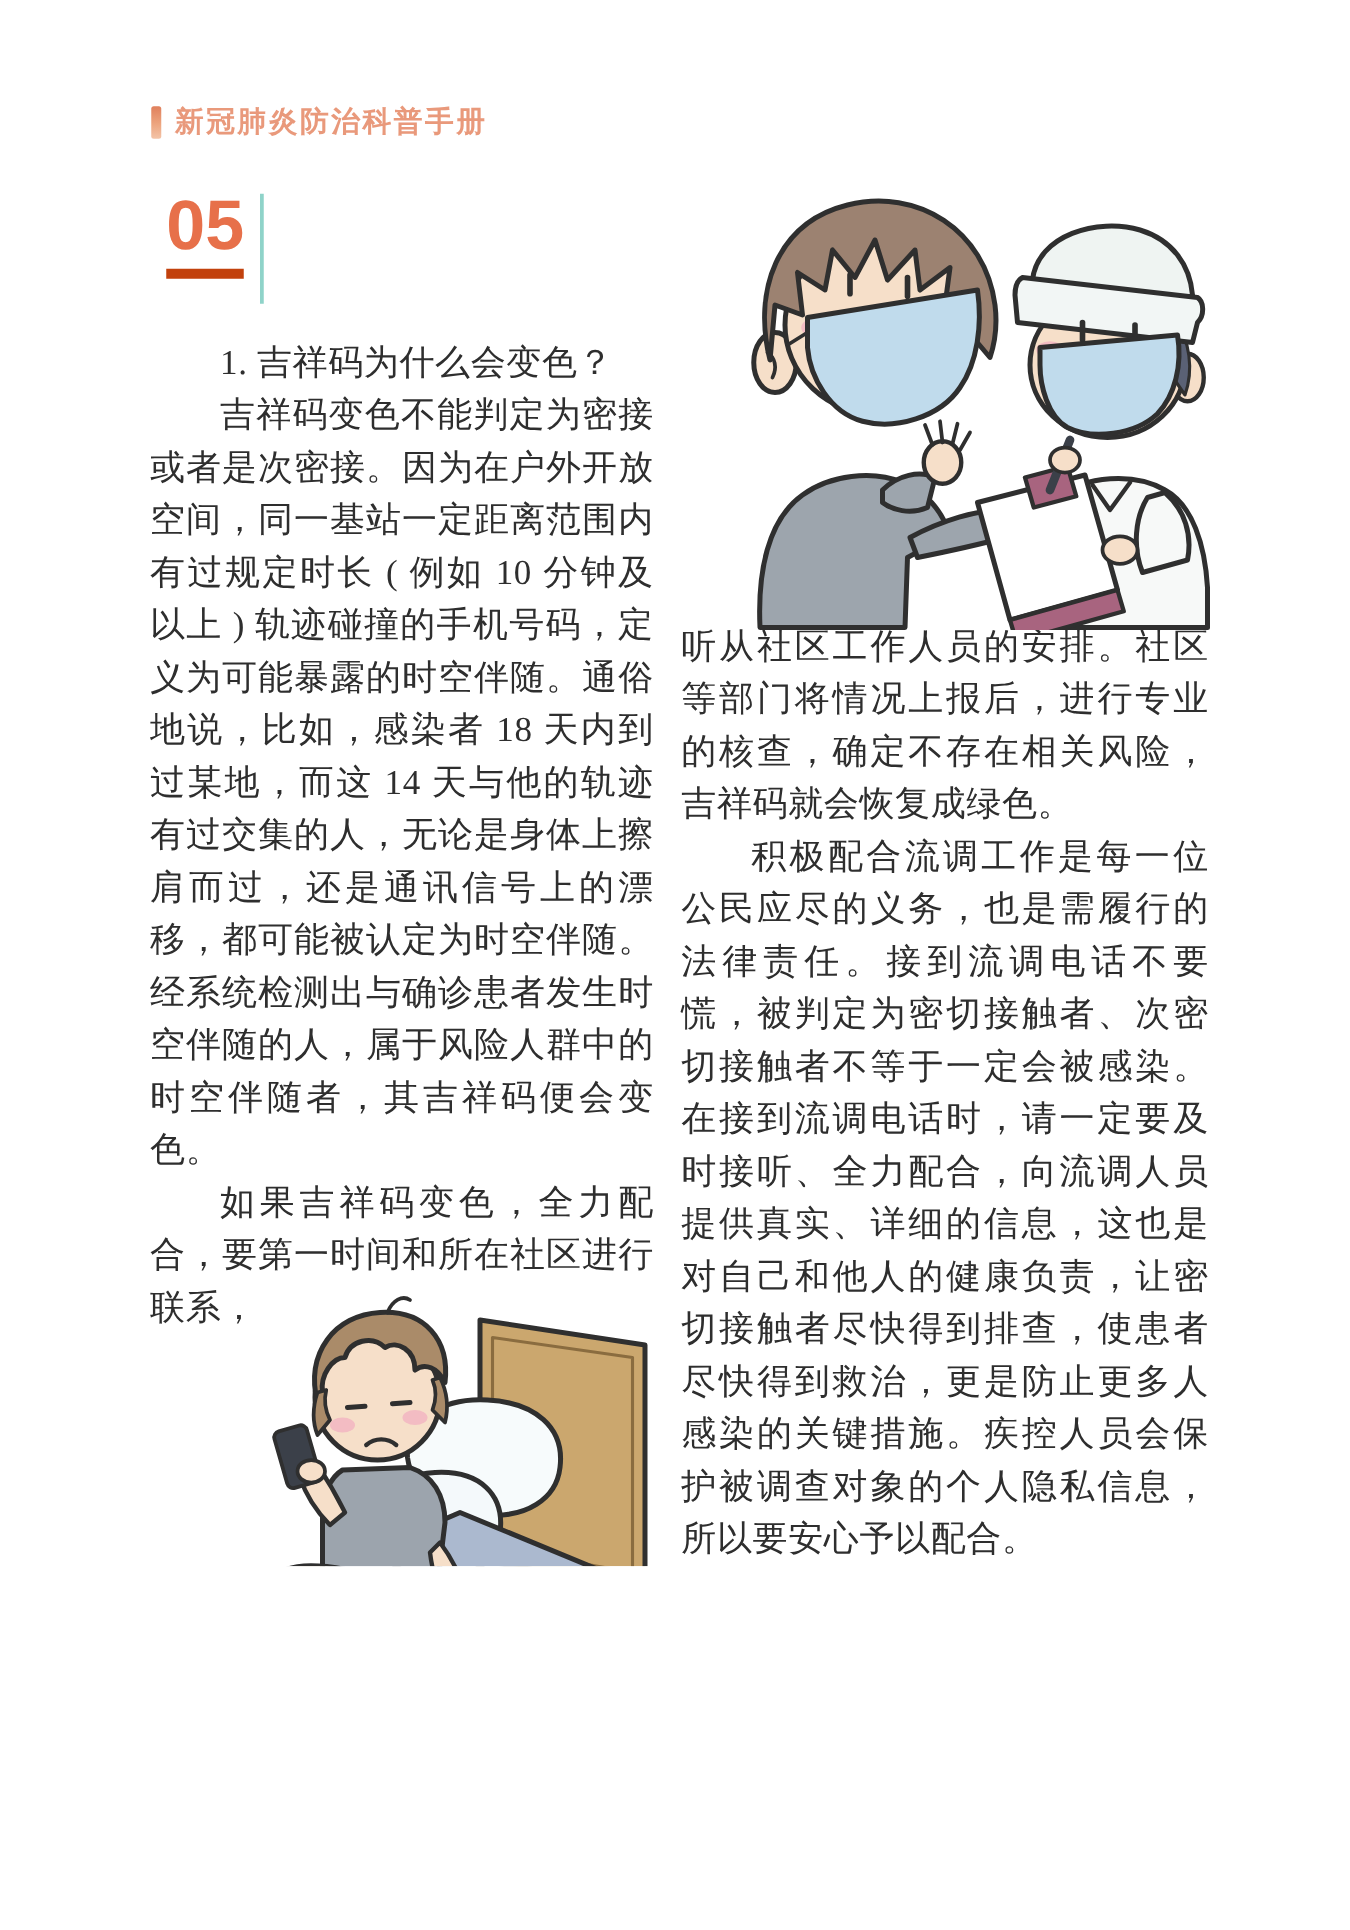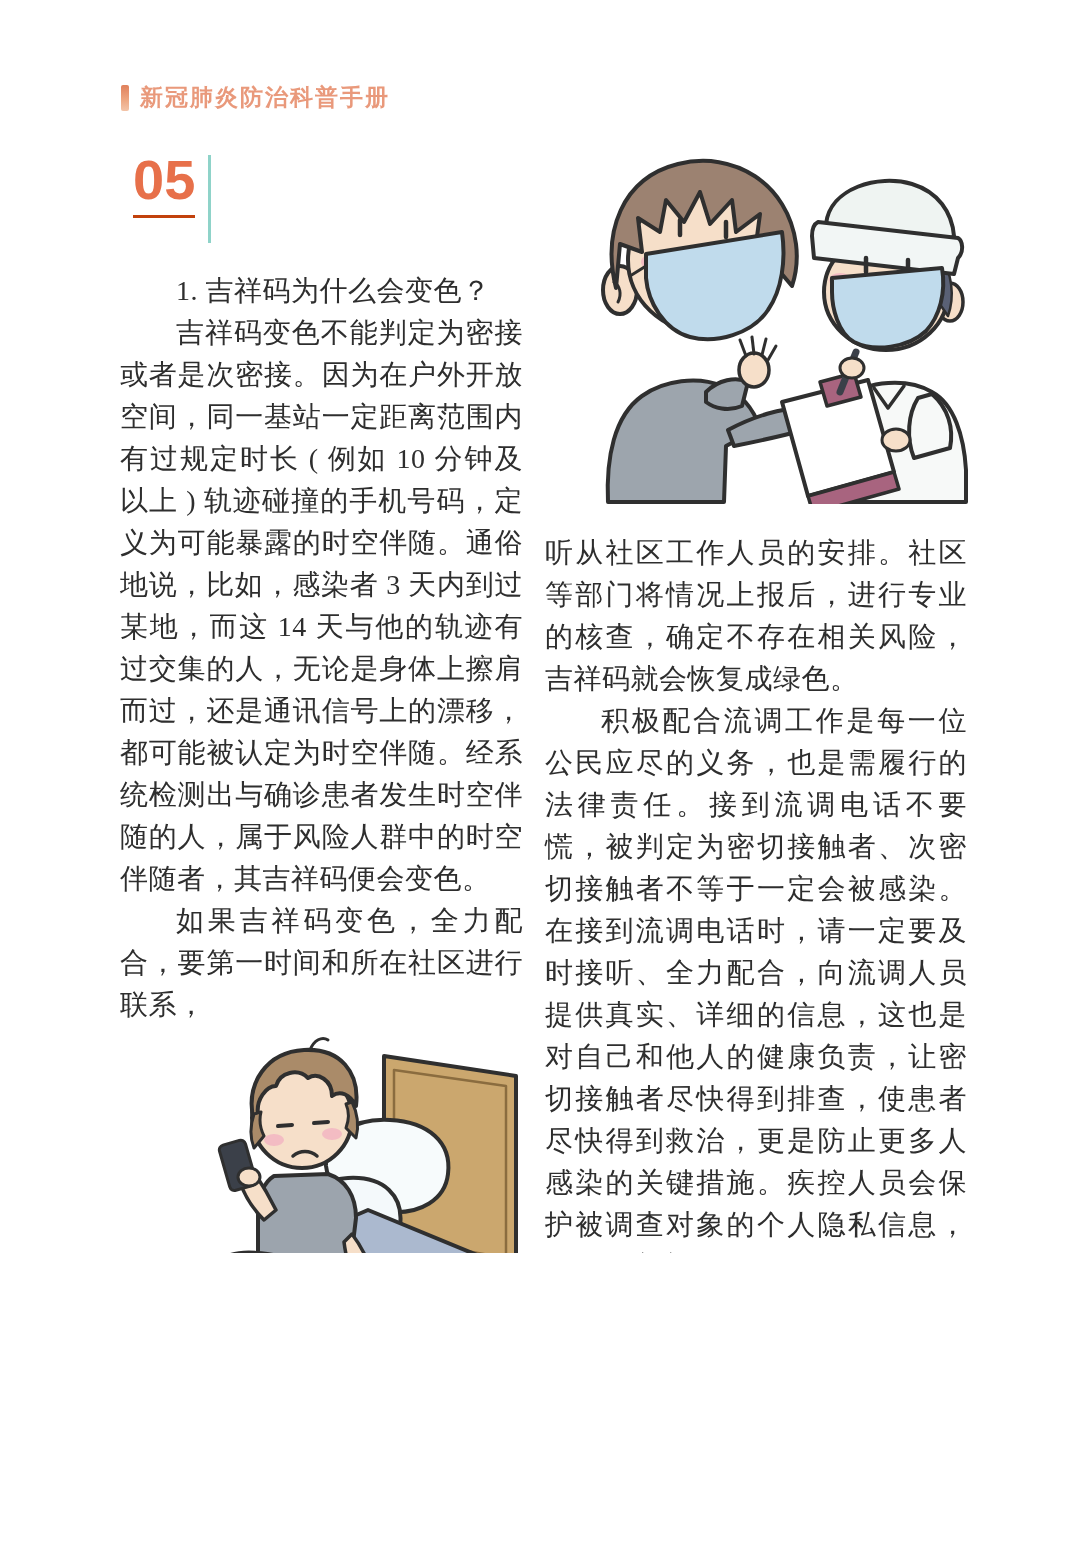--- a/index.html
+++ b/index.html
@@ -12,33 +12,33 @@
   
   .book-header { position:absolute; left:121px; top:82px; display:flex; align-items:center; gap:11px; }
   .header-bar { width:8px; height:26px; border-radius:2px;
     background:linear-gradient(180deg,#e0805c 0%,#eda57f 55%,#f3c4a8 100%); }
   .header-title { font-family:"Liberation Sans","DejaVu Sans",sans-serif;
     font-size:23px; font-weight:bold; color:#e9997b; letter-spacing:2px; }
   
   .section-heading { position:absolute; left:133px; top:152px; display:flex; align-items:flex-start; }
   .section-number { font-family:"Liberation Sans","DejaVu Sans",sans-serif;
     font-size:56px; font-weight:bold; color:#e7704a; line-height:1;
-    display:inline-block; border-bottom:3px solid #c2410c; padding-bottom:7px; }
+    display:inline-block; border-bottom:8px solid #c2410c; padding-bottom:7px; }
   .section-divider { width:3px; height:88px; background:#8fd3c9; margin:3px 15px 0 13px; }
   .section-title-wrap { padding-top:2px; }
   .section-title { font-family:"Liberation Sans","DejaVu Sans",sans-serif;
     font-size:31px; font-weight:bold; color:#43bcab; line-height:40px; letter-spacing:1px; }
   .title-underline { margin-top:10px; height:3px; width:308px; background:#5ec8ba; }
   
   .text-col { position:absolute; font-size:28px; line-height:42px; color:#2e2e2e;
     text-align:justify; letter-spacing:0.5px; }
   .text-col p { text-indent:2em; }
   .text-col p.no-indent { text-indent:0; }
   #left-col  { left:120px; top:270px; width:403px; }
-  #right-col { left:545px; top:532px; width:422px; }
+  #right-col { left:545px; top:497px; width:422px; }
   
   .illust { position:absolute; }
   #illust-interview { left:556px; top:140px; }
   #illust-bed { left:128px; top:1006px; }
   
   .page-number { position:absolute; left:132px; top:1426px;
     font-family:Liberation Mono, monospace; font-size:30px; color:#4b4b4b; }
 </style>
 </head>
 <body>
@@ -50,21 +50,21 @@
     <span class="header-title">新冠肺炎防治科普手册</span>
   </header>
 
   <div class="section-heading">
     <span class="section-number">05</span>
     <span class="section-divider"></span>
   </div>
 
   <div class="text-col" id="left-col">
     <p>1. 吉祥码为什么会变色？</p>
-    <p>吉祥码变色不能判定为密接或者是次密接。因为在户外开放空间，同一基站一定距离范围内有过规定时长 ( 例如 10 分钟及以上 ) 轨迹碰撞的手机号码，定义为可能暴露的时空伴随。通俗地说，比如，感染者 3 天内到过某地，而这 14 天与他的轨迹有过交集的人，无论是身体上擦肩而过，还是通讯信号上的漂移，都可能被认定为时空伴随。经系统检测出与确诊患者发生时空伴随的人，属于风险人群中的时空伴随者，其吉祥码便会变色。</p>
+    <p>吉祥码变色不能判定为密接或者是次密接。因为在户外开放空间，同一基站一定距离范围内有过规定时长 ( 例如 10 分钟及以上 ) 轨迹碰撞的手机号码，定义为可能暴露的时空伴随。通俗地说，比如，感染者 18 天内到过某地，而这 14 天与他的轨迹有过交集的人，无论是身体上擦肩而过，还是通讯信号上的漂移，都可能被认定为时空伴随。经系统检测出与确诊患者发生时空伴随的人，属于风险人群中的时空伴随者，其吉祥码便会变色。</p>
     <p>如果吉祥码变色，全力配合，要第一时间和所在社区进行联系，</p>
   </div>
 
   <div class="text-col" id="right-col">
     <p class="no-indent">听从社区工作人员的安排。社区等部门将情况上报后，进行专业的核查，确定不存在相关风险，吉祥码就会恢复成绿色。</p>
     <p>积极配合流调工作是每一位公民应尽的义务，也是需履行的法律责任。接到流调电话不要慌，被判定为密切接触者、次密切接触者不等于一定会被感染。在接到流调电话时，请一定要及时接听、全力配合，向流调人员提供真实、详细的信息，这也是对自己和他人的健康负责，让密切接触者尽快得到排查，使患者尽快得到救治，更是防止更多人感染的关键措施。疾控人员会保护被调查对象的个人隐私信息，所以要安心予以配合。</p>
   </div>
 
   <svg class="illust" id="illust-interview" width="412" height="364" viewBox="0 0 412 364">
     <g stroke="#2f2f2f" stroke-width="4" stroke-linecap="round" stroke-linejoin="round">

